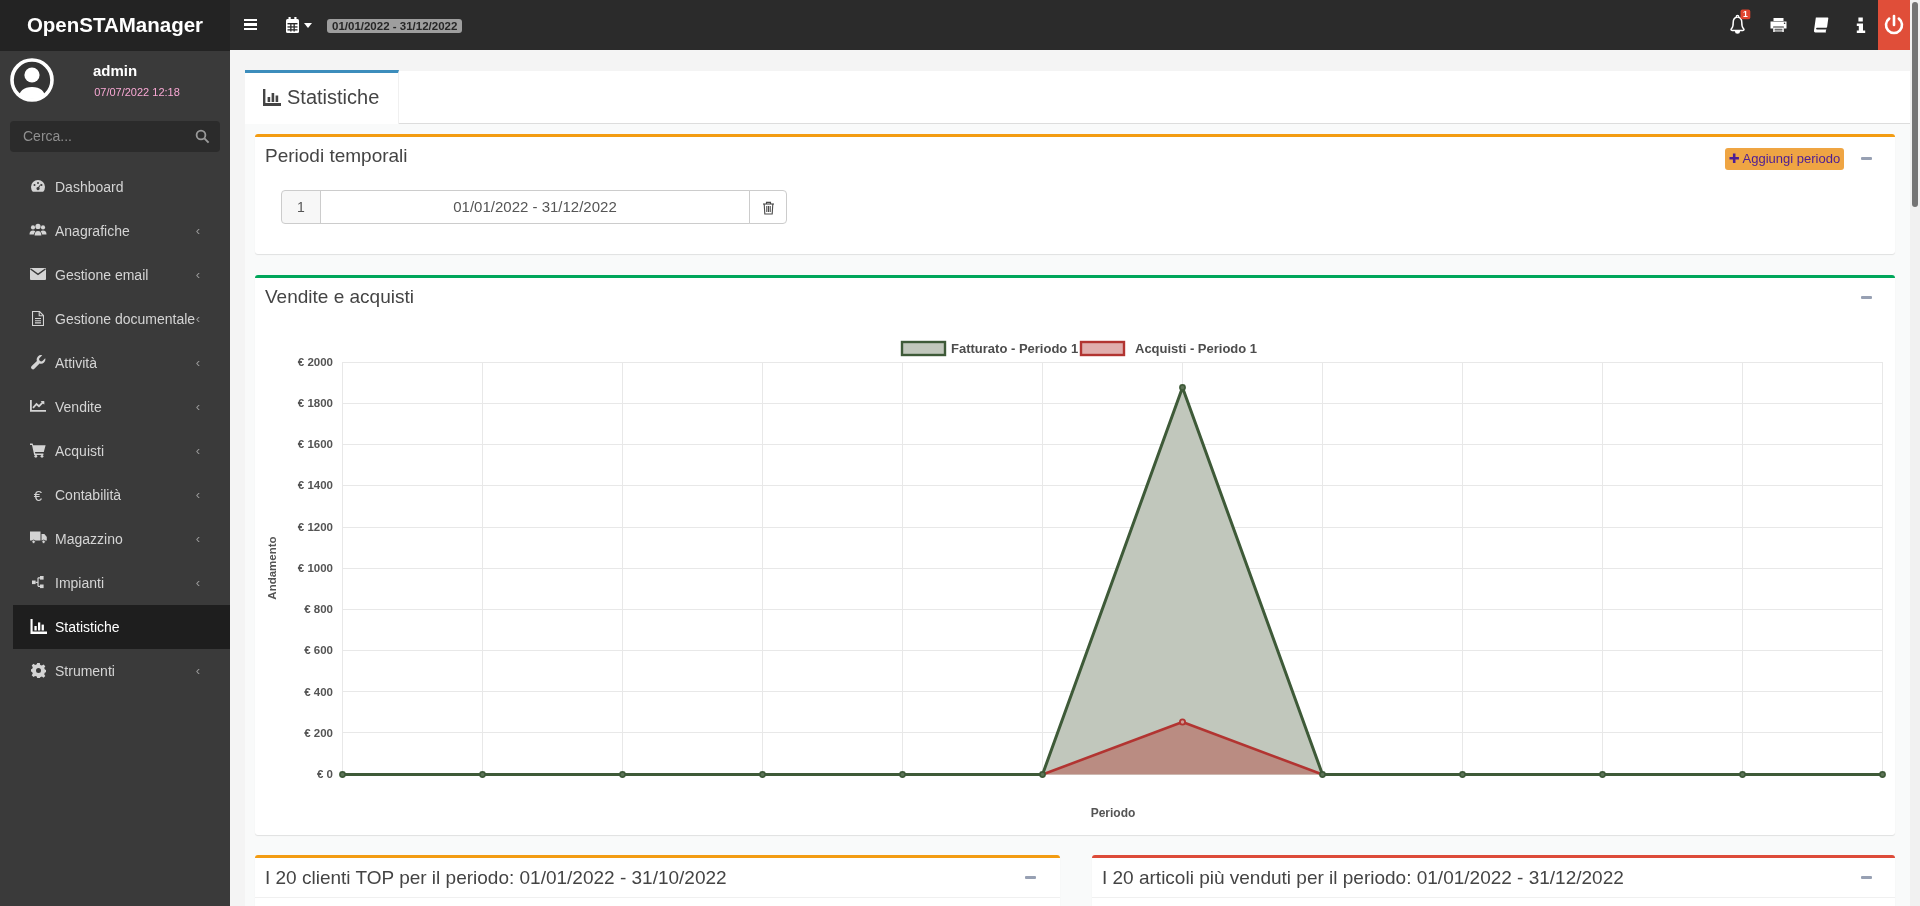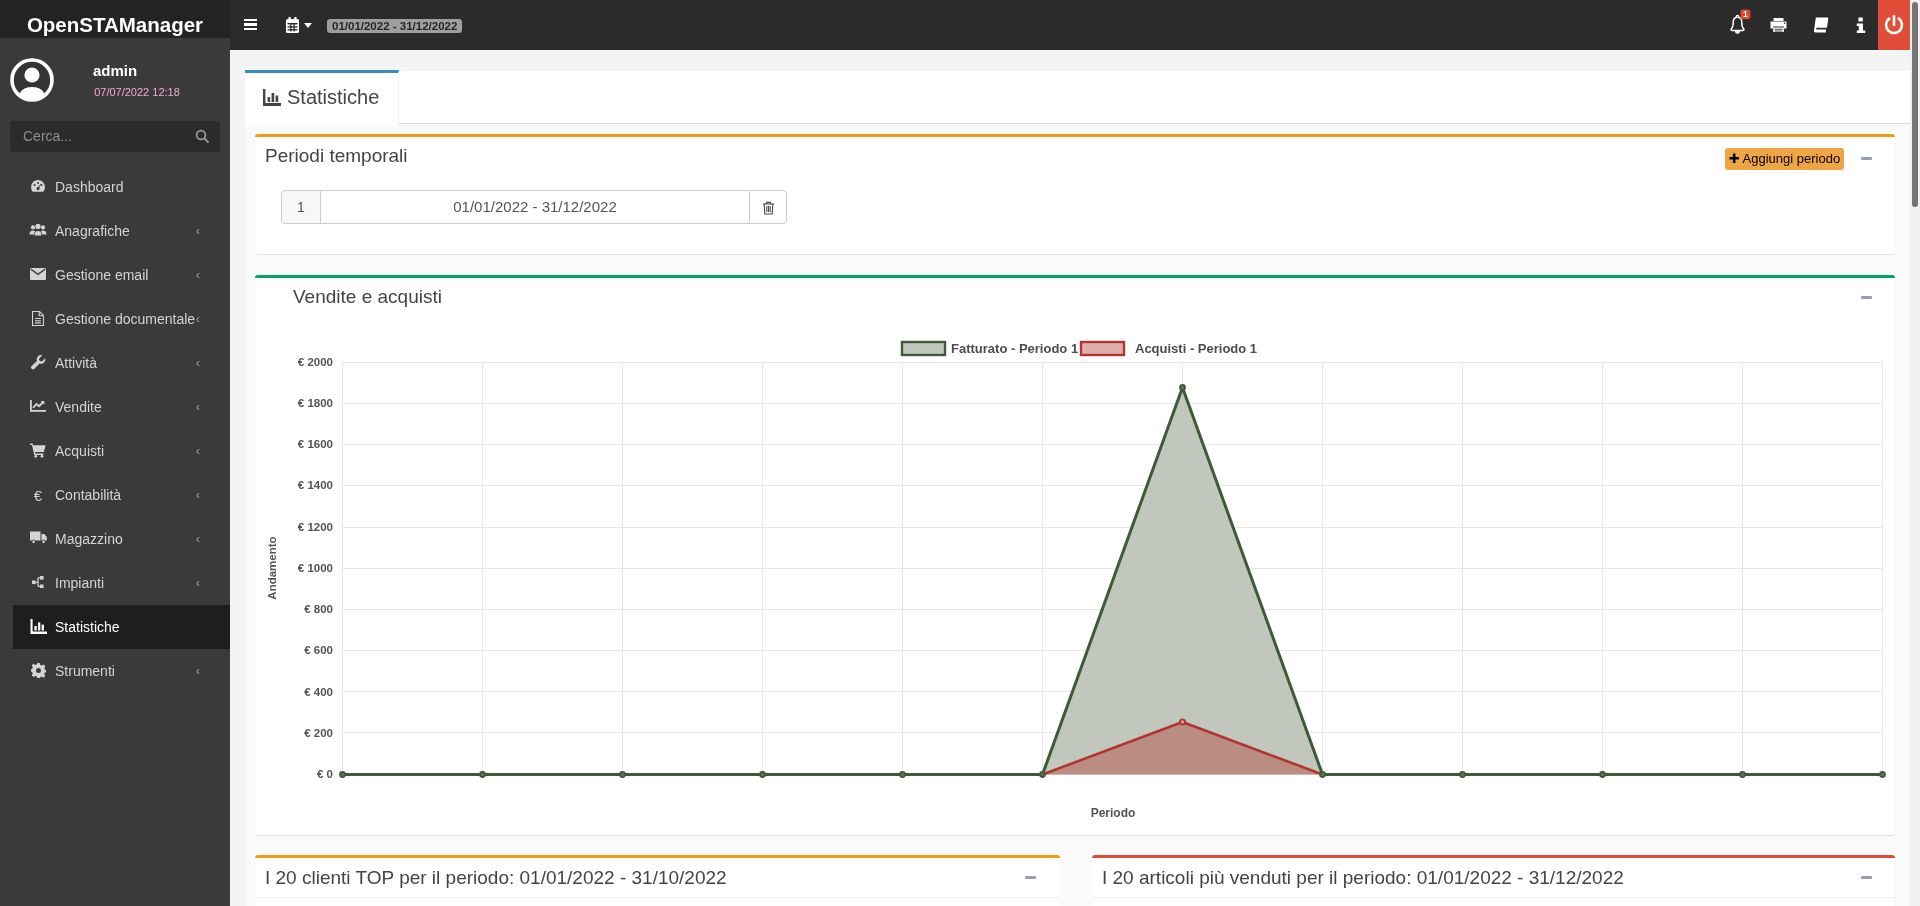--- a/index.html
+++ b/index.html
@@ -1,20 +1,20 @@
 <!DOCTYPE html>
 <html><head>
 <meta charset="utf-8">
 <style>
 * { margin:0; padding:0; box-sizing:border-box; }
 html,body { width:1920px; height:906px; overflow:hidden; font-family:"Liberation Sans", sans-serif; background:#f4f4f4; }
 
 
 #sidebar { position:absolute; left:0; top:0; width:230px; height:906px; background:#3a3a3a; }
-#logo { position:absolute; left:0; top:0; width:230px; height:38px; background:#232323; color:#fff; font-weight:bold; font-size:20.5px; text-align:center; line-height:50px; letter-spacing:0px; }
+#logo { position:absolute; left:0; top:0; width:230px; height:51px; background:#232323; color:#fff; font-weight:bold; font-size:20.5px; text-align:center; line-height:50px; letter-spacing:0px; }
 #userpanel { position:absolute; left:0; top:50px; width:230px; height:70px; }
 #avatar { position:absolute; left:10px; top:8px; }
 .uname { position:absolute; left:0; top:12px; width:230px; text-align:center; color:#fff; font-size:15px; font-weight:bold; }
 .udate { position:absolute; left:0; top:36px; width:274px; text-align:center; color:#f9a8d4; font-size:11px; }
 #searchbox { position:absolute; left:10px; top:121px; width:210px; height:31px; background:#2b2b2b; border-radius:4px; }
 #searchbox .ph { position:absolute; left:13px; top:7px; font-size:14px; color:#8f8f8f; }
 #searchbox svg { position:absolute; right:10px; top:8px; }
 #menu { position:absolute; left:0; top:165px; width:230px;padding-left:13px; }
 .mi { position:relative; height:44px; color:#d4d4d4; font-size:14px; }
 .mi .ic { position:absolute; left:16px; top:14px; width:18px; height:16px; text-align:center; }
@@ -52,21 +52,21 @@
 #box3 { left:255px; top:855px; width:805px; height:51px; border-radius:3px 3px 0 0; }
 #box4 { left:1092px; top:855px; width:803px; height:51px; border-radius:3px 3px 0 0; }
 
 
 #igroup { position:absolute; left:281px; top:190px; height:34px; }
 .addon1 { position:absolute; left:0; top:0; width:40px; height:34px; background:#f7f7f7; border:1px solid #ccc; border-radius:4px 0 0 4px; text-align:center; line-height:32px; font-size:14px; color:#555; }
 .dinput { position:absolute; left:39px; top:0; width:430px; height:34px; background:#fff; border:1px solid #ccc; text-align:center; line-height:32px; font-size:15px; color:#555; }
 .tbtn { position:absolute; left:468px; top:0; width:38px; height:34px; background:#fff; border:1px solid #ccc; border-radius:0 4px 4px 0; }
 .tbtn svg { position:absolute; left:12px; top:10px; }
 
-#addbtn { position:absolute; left:1725px; top:148px; width:119px; height:22px; background:#efa543; border-radius:3px; color:#000000; font-size:13px; text-align:center; line-height:22px; }
+#addbtn { position:absolute; left:1725px; top:148px; width:119px; height:22px; background:#efa543; border-radius:3px; color:#4c1d95; font-size:13px; text-align:center; line-height:22px; }
 </style>
 </head>
 <body>
 
 <div id="sidebar">
   <div id="logo">OpenSTAManager</div>
   <div id="userpanel">
     <div id="avatar">
       <svg width="44" height="44" viewBox="0 0 44 44">
         <clipPath id="avclip">
@@ -283,21 +283,21 @@
           <path d="M8.2 5 V11"></path>
       </g>
     </svg>
   </div>
 </div>
 <div id="addbtn">✚ Aggiungi periodo</div>
 <div class="minus" style="left:1861px; top:157px;"></div>
 
 <div class="box" id="box2">
   <div class="bt" style="background:#00a65a;"></div>
-  <div class="btitle" style="top:11px; font-size:19px;margin-left:28px;">Vendite e acquisti</div>
+  <div class="btitle" style="top:11px; font-size:19px;">Vendite e acquisti</div>
 </div>
 <div class="minus" style="left:1861px; top:296px;"></div>
 <svg id="chart" style="position:absolute; left:255px; top:310px;" width="1640" height="520" viewBox="0 0 1640 520">
   <g stroke="#e8e8e8" stroke-width="1">
     <line x1="87.5" y1="52" x2="87.5" y2="464"></line>
     <line x1="227.5" y1="52" x2="227.5" y2="464"></line>
     <line x1="367.5" y1="52" x2="367.5" y2="464"></line>
     <line x1="507.5" y1="52" x2="507.5" y2="464"></line>
     <line x1="647.5" y1="52" x2="647.5" y2="464"></line>
     <line x1="787.5" y1="52" x2="787.5" y2="464"></line>

